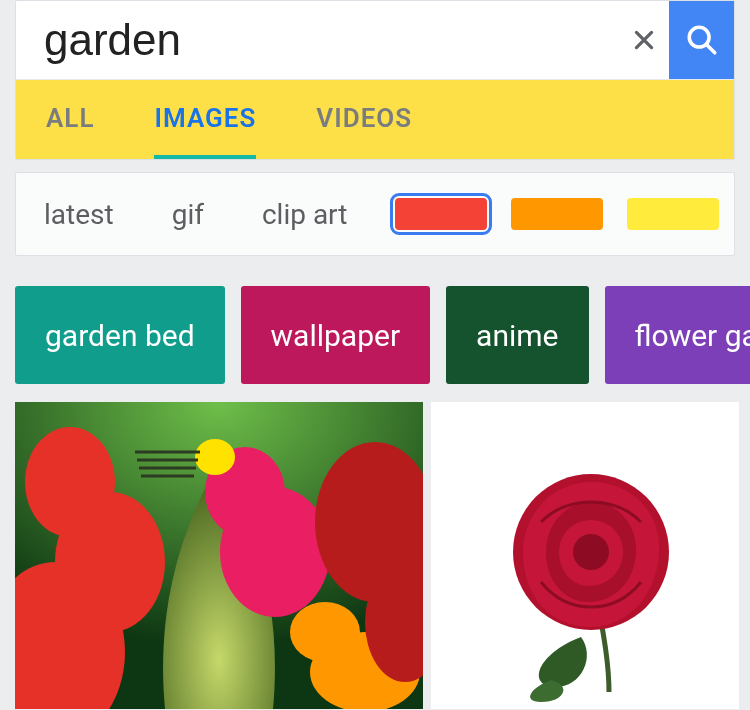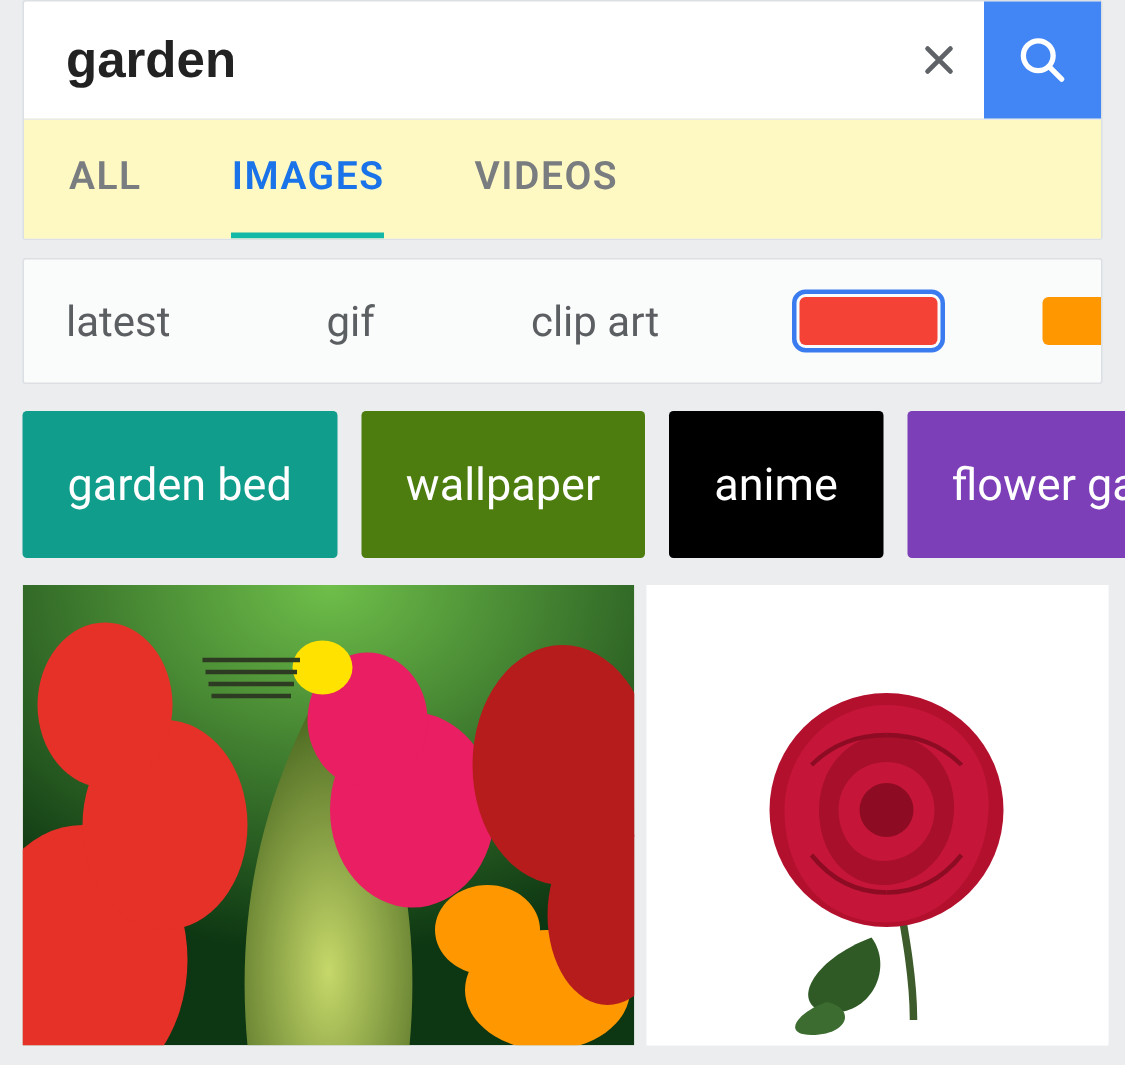--- a/index.html
+++ b/index.html
@@ -18,25 +18,24 @@
   }
   .searchbar {
     display: flex;
     align-items: stretch;
     height: 78px;
   }
   .searchbar input {
     flex: 1;
     border: none;
     outline: none;
-    font-size: 34px;
+    font-size: 44px;
     color: #222;
     padding: 0 0 0 28px;
     background: transparent;
-    font-weight: bold;
   }
   .clear-btn {
     width: 60px;
     display: flex;
     align-items: center;
     justify-content: center;
     cursor: pointer;
     background: transparent;
     border: none;
   }
@@ -48,21 +47,21 @@
     display: flex;
     align-items: center;
     justify-content: center;
     cursor: pointer;
   }
   .search-btn svg { width: 34px; height: 34px; }
   .tabs {
     display: flex;
     align-items: center;
     height: 80px;
-    background: #fef9c3;
+    background: #fde047;
     border-top: 1px solid #e8eaec;
     overflow: hidden;
     padding-left: 30px;
   }
   .tab {
     font-size: 26px;
     font-weight: 600;
     letter-spacing: 1px;
     color: #7a7d80;
     margin-right: 60px;
@@ -80,21 +79,20 @@
   .filters {
     background: #fafbfb;
     border: 1px solid #dcdfe3;
     border-radius: 2px;
     margin: 0 15px 18px 15px;
     height: 84px;
     display: flex;
     align-items: center;
     padding: 0 28px;
     overflow: hidden;
-    gap: 46px;
   }
   .filter-text {
     font-size: 28px;
     color: #5c5f62;
     margin-right: 58px;
     cursor: pointer;
     white-space: nowrap;
   }
   .filter-text.last { margin-right: 48px; }
   .color-swatch {
@@ -119,20 +117,21 @@
     height: 98px;
     border-radius: 3px;
     color: #fff;
     font-size: 30px;
     display: flex;
     align-items: center;
     padding: 0 30px;
     margin-right: 16px;
     cursor: pointer;
     white-space: nowrap;
+    margin-top: 12px;
   }
   .results {
     display: flex;
     padding: 0 15px;
     gap: 8px;
   }
   .result {
     flex: 0 0 auto;
     background: #fff;
     cursor: pointer;
@@ -170,22 +169,22 @@
   <span class="filter-text">latest</span>
   <span class="filter-text">gif</span>
   <span class="filter-text last">clip art</span>
   <span class="color-swatch selected" style="background:#f44336"></span>
   <span class="color-swatch" style="background:#ff9800"></span>
   <span class="color-swatch" style="background:#ffeb3b"></span>
 </div>
 
 <div class="chips">
   <div class="chip" style="background:#109d8b">garden bed</div>
-  <div class="chip" style="background:#4d7c0f">wallpaper</div>
-  <div class="chip" style="background:#000000">anime</div>
+  <div class="chip" style="background:#be185d">wallpaper</div>
+  <div class="chip" style="background:#14532d">anime</div>
   <div class="chip" style="background:#7c3fb8">flower garden</div>
 </div>
 
 <div class="results">
   <div class="result" style="width:408px;height:307px">
     <svg width="408" height="307" viewBox="0 0 408 307">
       <defs>
         <radialGradient id="sky1" cx="50%" cy="0%" r="80%">
           <stop offset="0%" stop-color="#6fbf4a"></stop>
           <stop offset="100%" stop-color="#0d3612"></stop>

